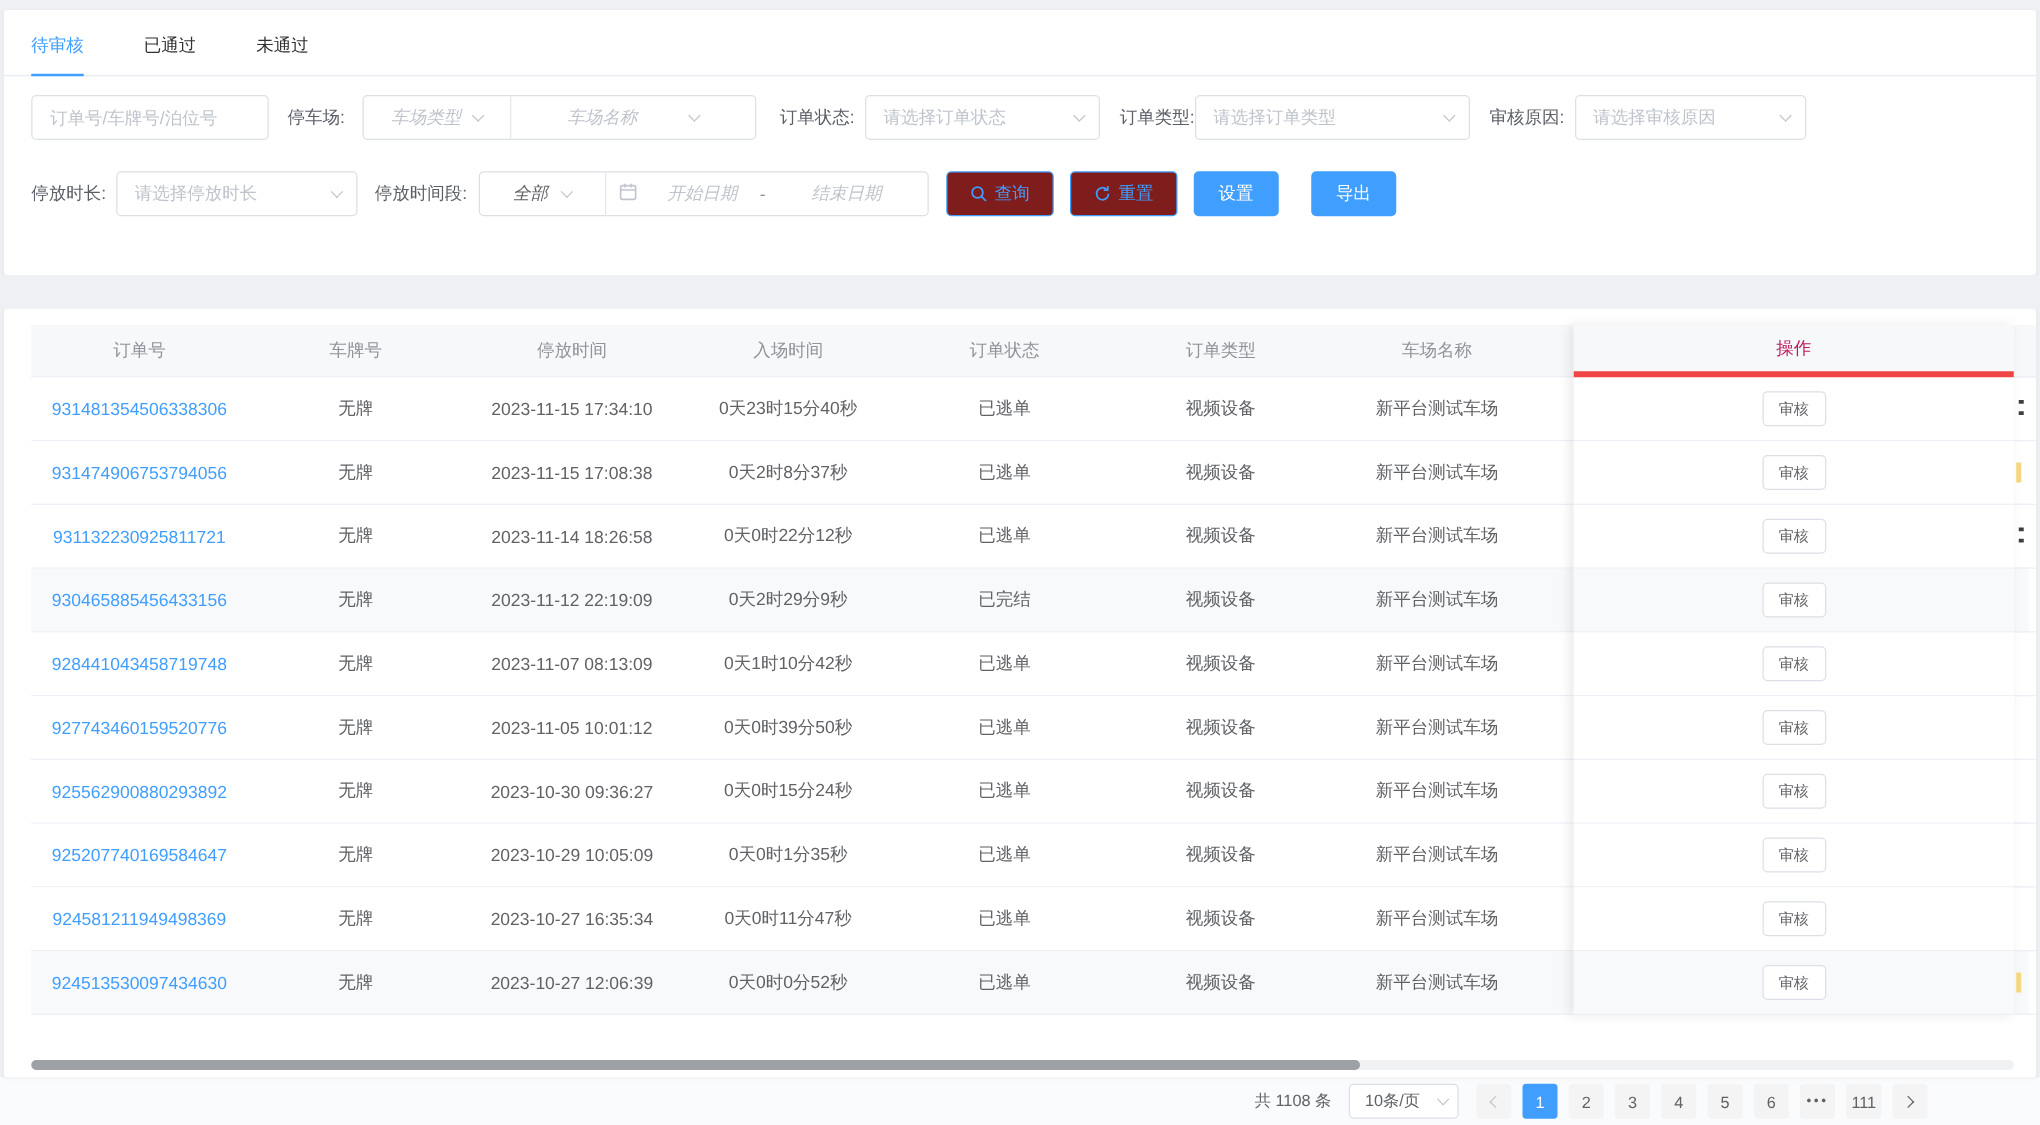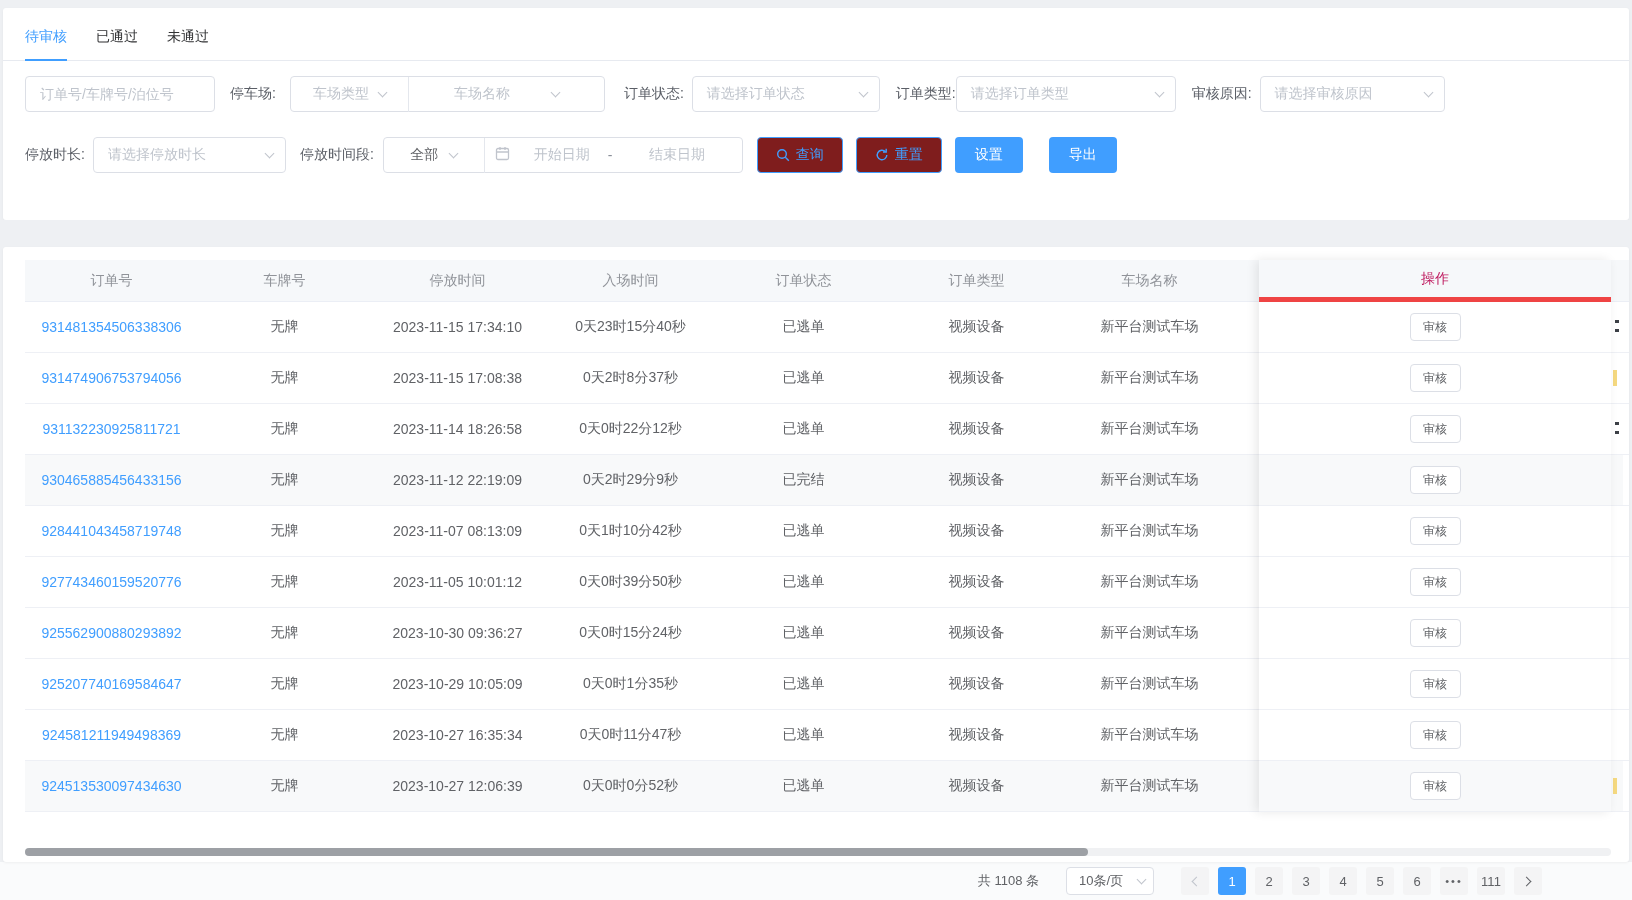--- a/index.html
+++ b/index.html
@@ -4,21 +4,21 @@
 <style>
   * { margin:0; padding:0; box-sizing:border-box; }
   html,body { width:1632px; height:900px; overflow:hidden;
     font-family:"Liberation Sans","DejaVu Sans",sans-serif; background:#eef0f3; }
 
   .top-strip { height:8px; background:#eef0f3; }
   .card { background:#fff; margin:0 3px; border-radius:3px; box-shadow:0 1px 3px rgba(0,0,0,0.05); }
 
   
   .filter-card { height:212px; overflow:hidden; }
-  .tabs { display:flex; gap:29px; padding:20px 22px 0 22px; border-bottom:1px solid #e7eaf0; }
+  .tabs { display:flex; gap:48px; padding:20px 22px 0 22px; border-bottom:1px solid #e7eaf0; }
   .tab { font-size:14px; color:#303133; padding-bottom:14px; position:relative; cursor:pointer; }
   .tab.active { color:#409eff; }
   .tab.active::after { content:""; position:absolute; left:0; right:0; bottom:-1px; height:2px; background:#409eff; }
 
   .frow { display:flex; align-items:center; padding-left:22px; }
   .frow1 { margin-top:15px;align-items:center; }
   .frow2 { margin-top:25px; }
   .flabel { font-size:14px; color:#5a5e66; white-space:nowrap; }
   .ctrl { height:36px; border:1px solid #dcdfe6; border-radius:4px; background:#fff;
           display:flex; align-items:center; font-size:14px; }
@@ -26,21 +26,21 @@
   .val { color:#606266; }
   .chev { width:7px; height:7px; border-right:1.5px solid #c0c4cc; border-bottom:1.5px solid #c0c4cc;
           transform:rotate(45deg); display:inline-block; flex:none; margin-top:-4px; }
   input.text-input { height:36px; width:190px; border:1px solid #dcdfe6; border-radius:4px;
           padding:0 14px; font-size:14px; color:#606266; outline:none;
           font-family:"Liberation Sans","DejaVu Sans",sans-serif; }
   input.text-input::placeholder { color:#bfc4cc; }
   .sel { justify-content:space-between; padding:0 12px 0 14px; cursor:pointer; }
   .sel .chev { margin-left:8px; }
   .group { padding:0; }
-  .gsec { height:100%; display:flex; align-items:center; justify-content:center; cursor:pointer; }
+  .gsec { height:100%; display:flex; align-items:center; justify-content:center; cursor:pointer;font-style:italic; }
   .gdiv { width:1px; height:35px; background:#e4e7ed; flex:none; }
   .cal-icon { flex:none; margin:0 6px 0 10px; }
   .btn { height:36px; border-radius:4px; font-size:14px; display:flex; align-items:center;
          justify-content:center; cursor:pointer; user-select:none; }
   .btn-plain { border:1px solid #409eff; color:#409eff; background:#7f1d1d; width:86px; gap:6px; }
   .btn-solid { background:#409eff; color:#fff; width:68px; border:none; }
 
   .band { height:27px; background:#eef0f3; }
 
   
@@ -74,21 +74,21 @@
   .dot.d2 { top:27px; }
   .ybar { position:absolute; left:2px; top:17px; width:4px; height:16px; background:#f5d980; }
 
   .hscroll { position:absolute; left:22px; right:18px; bottom:6px; height:8px;
         background:#f0f1f3; border-radius:4px; }
   .hthumb { position:absolute; left:0; top:0; height:8px; width:67%; background:#9da0a5;
         border-radius:4px; cursor:pointer; }
 
   
   .bottom-area { height:38px; background:#fafbfc; display:flex; align-items:center;
-        justify-content:flex-end; padding-right:90px; gap:27px; }
+        justify-content:flex-end; padding-right:90px; gap:14px; }
   .total { font-size:13px; color:#606266; }
   .size-sel { width:88px; height:28px; border:1px solid #dcdfe6; border-radius:4px; background:#fff;
         display:flex; align-items:center; justify-content:space-between; padding:0 8px 0 12px;
         font-size:13px; color:#606266; cursor:pointer; }
   .pager { display:flex; align-items:center; gap:9px; }
   .pg { min-width:28px; height:28px; padding:0 4px; border-radius:3px; background:#f4f4f5;
         display:flex; align-items:center; justify-content:center; font-size:13px; color:#606266;
         cursor:pointer; border:none; font-family:inherit; }
   .pg.active { background:#409eff; color:#fff; }
   .pg.more { letter-spacing:2px; font-size:11px; color:#606266; }

